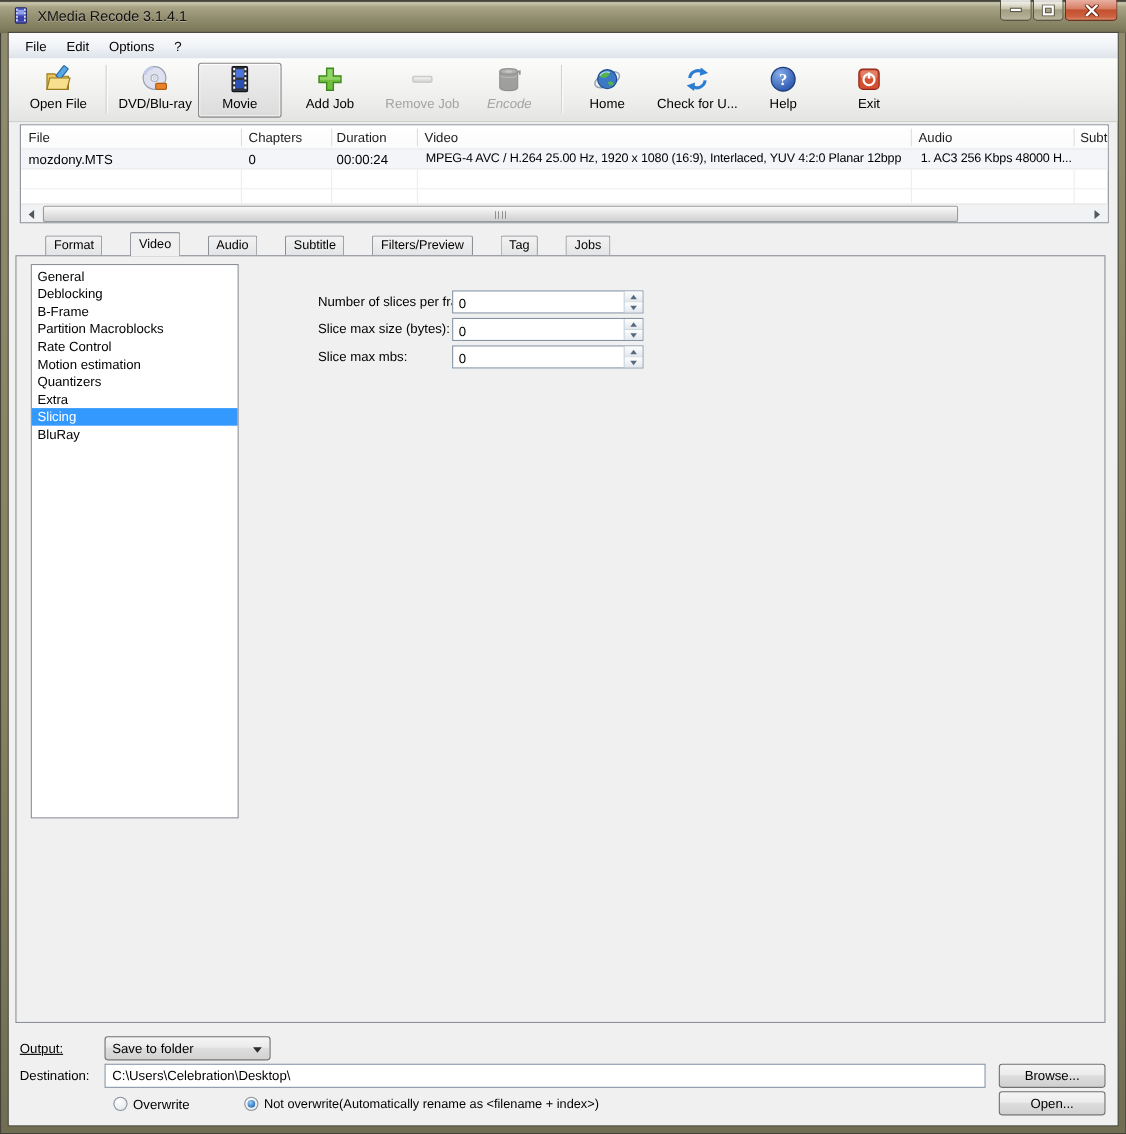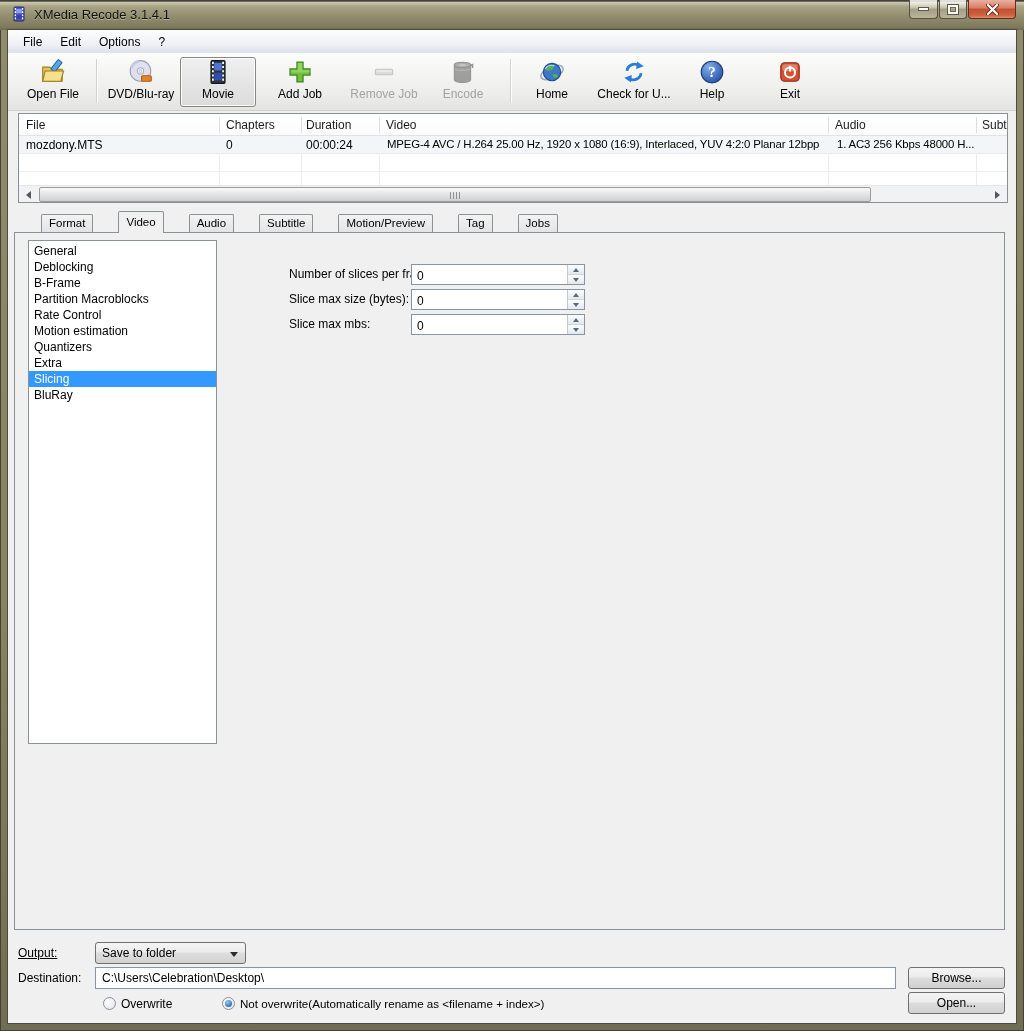--- a/index.html
+++ b/index.html
@@ -203,21 +203,21 @@
       <div class="tbtn disabled" style="left:337px;width:78px;">
         <span class="ico">
           <svg width="26" height="26" viewBox="0 0 24 24">
             <rect x="4" y="9.5" width="16" height="5" rx="1" fill="#bdbdbd" stroke="#8d8d8d"></rect>
             <rect x="5" y="10.5" width="14" height="1.6" fill="#e3e3e3"></rect>
           </svg>
         </span>
         <span class="lbl">Remove Job</span>
       </div>
 
-      <div class="tbtn disabled" style="left:423px;width:64px;">
+      <div class="tbtn disabled" style="left:423px;width:64px;font-style:italic;">
         <span class="ico">
           <svg width="26" height="26" viewBox="0 0 24 24">
             <path d="M17.8 6.5 l3 -1.2 v3" fill="none" stroke="#1c1c1c" stroke-width="1.4"></path>
             <path d="M4 5.5 V19 c0 1.5 3.4 2.6 7.5 2.6 s7.5 -1.1 7.5 -2.6 V5.5 z" fill="#3a3a3a" stroke="#1c1c1c"></path>
             <ellipse cx="11.5" cy="5.5" rx="7.5" ry="2.4" fill="#5c5c5c" stroke="#1c1c1c"></ellipse>
             <ellipse cx="11.5" cy="5.5" rx="3.2" ry="1" fill="#8a8a8a"></ellipse>
             <path d="M4.6 9.5 c2.5 1.3 11.3 1.3 13.8 0" stroke="#6b6b6b" fill="none"></path>
           </svg>
         </span>
         <span class="lbl">Encode</span>
@@ -321,21 +321,21 @@
             <span class="tri-r"></span>
           </div>
       </div>
     </div>
 
     <div class="tabs">
       <div class="tab">Format</div>
       <div class="tab active">Video</div>
       <div class="tab">Audio</div>
       <div class="tab">Subtitle</div>
-      <div class="tab">Motion/Preview</div>
+      <div class="tab">Filters/Preview</div>
       <div class="tab">Tag</div>
       <div class="tab">Jobs</div>
     </div>
 
     <div class="panel">
       <div class="listbox">
         <div class="lb-item">General</div>
         <div class="lb-item">Deblocking</div>
         <div class="lb-item">B-Frame</div>
         <div class="lb-item">Partition Macroblocks</div>

